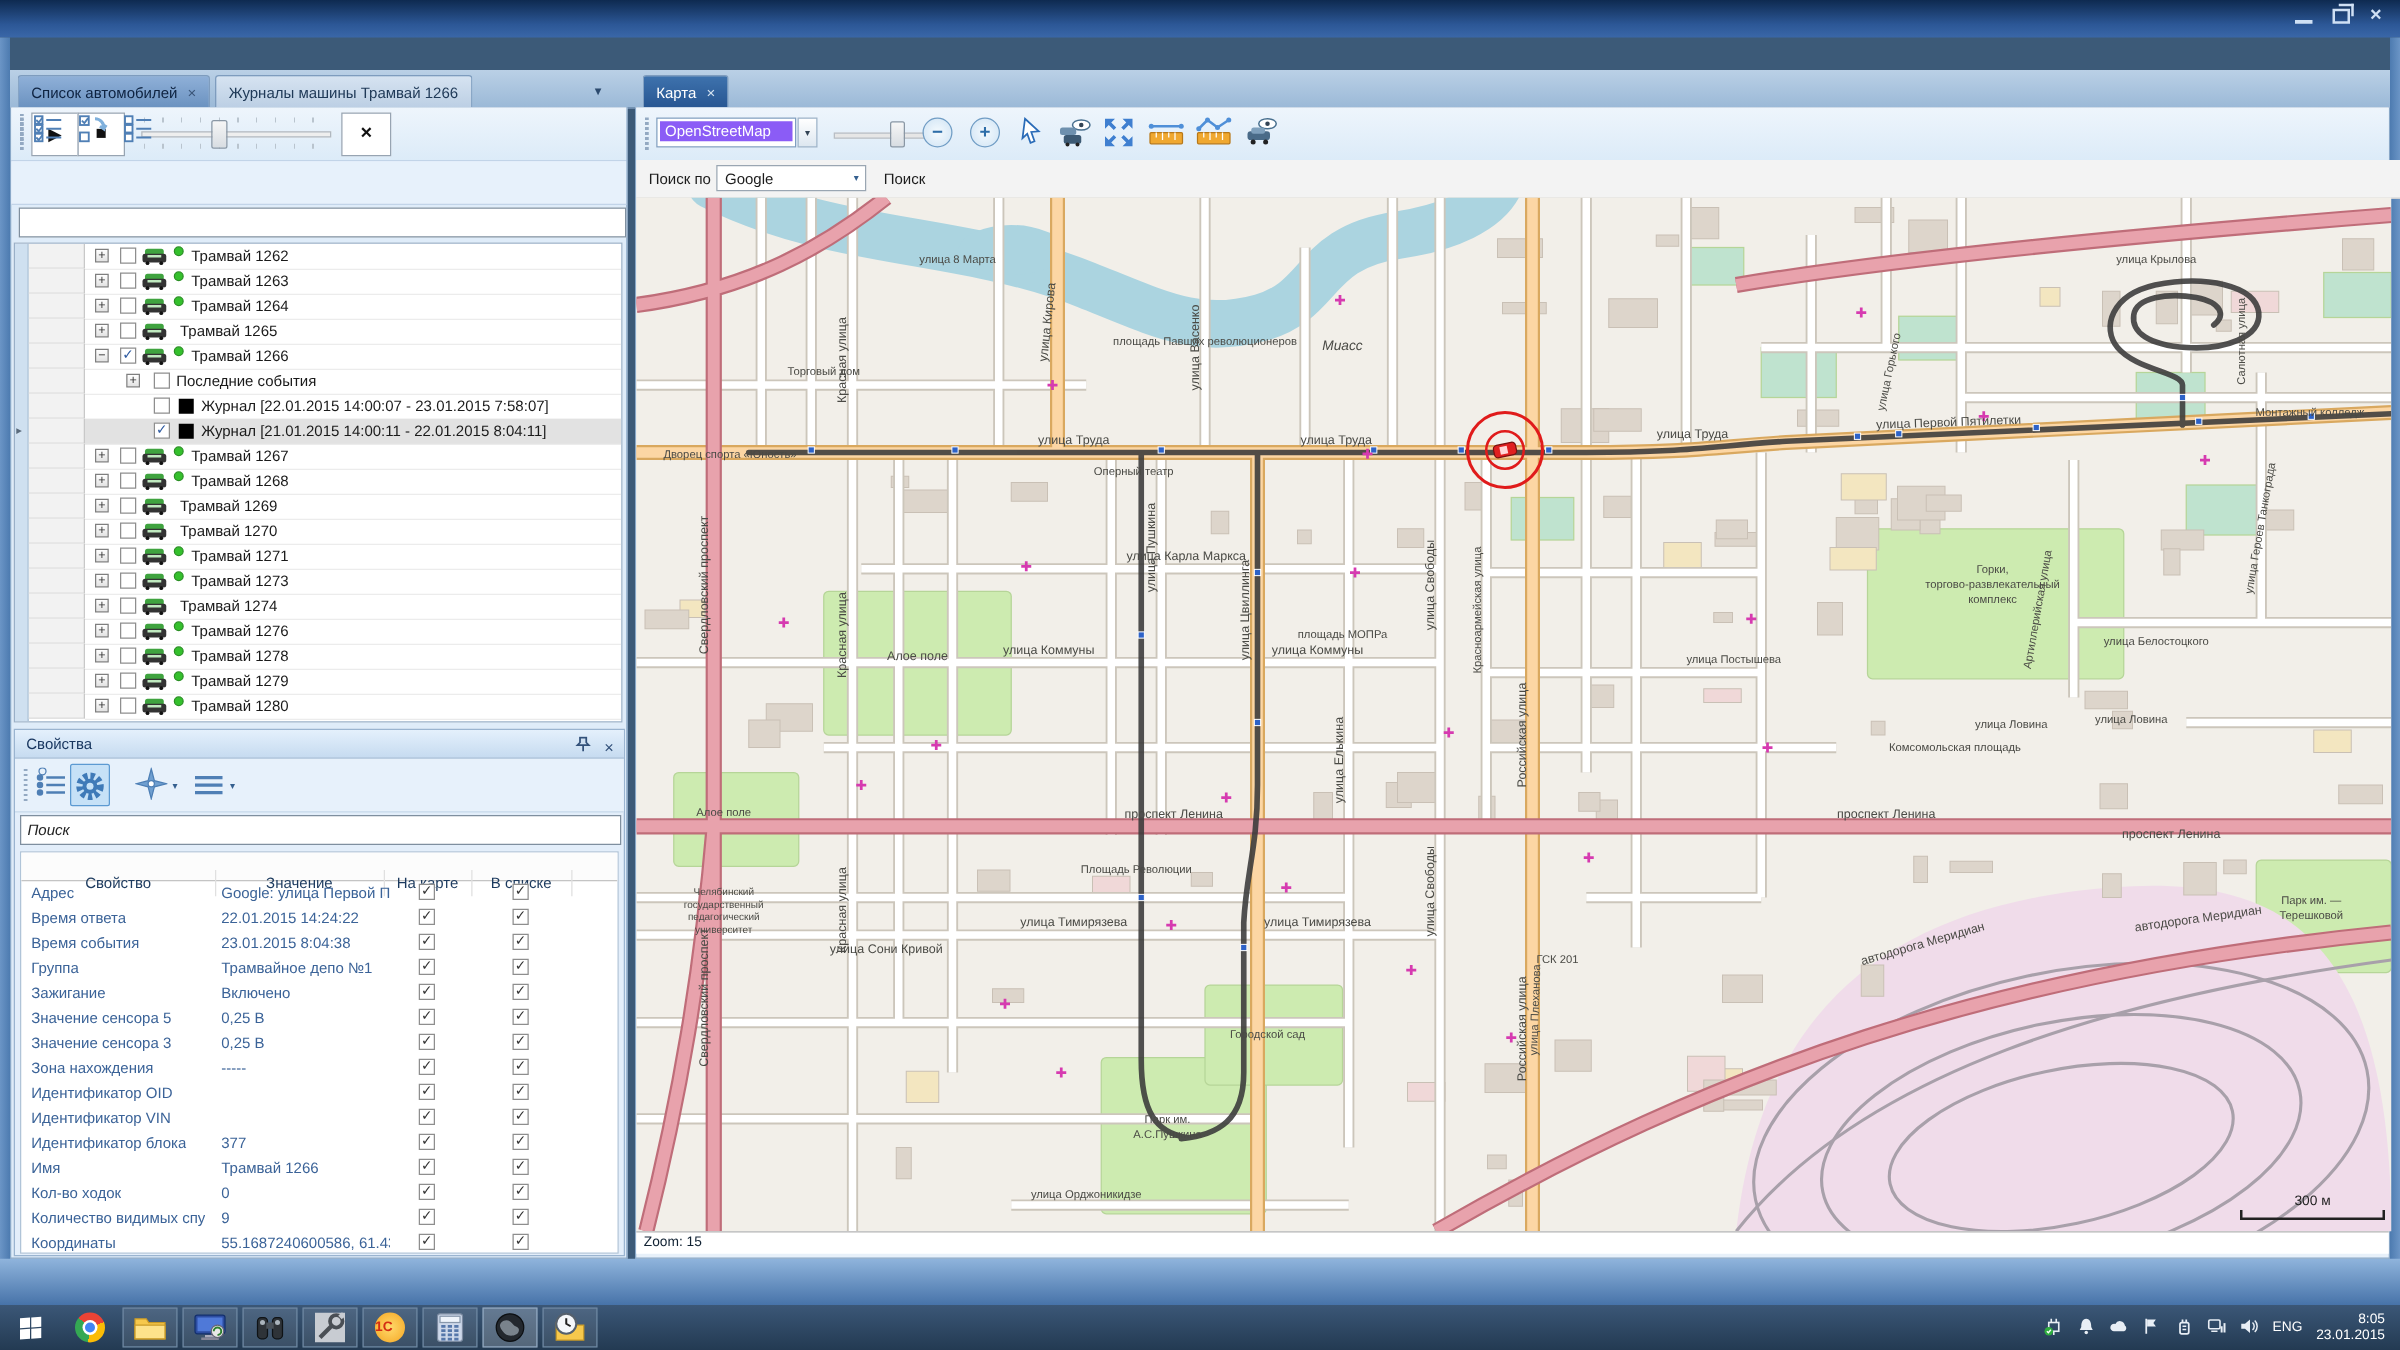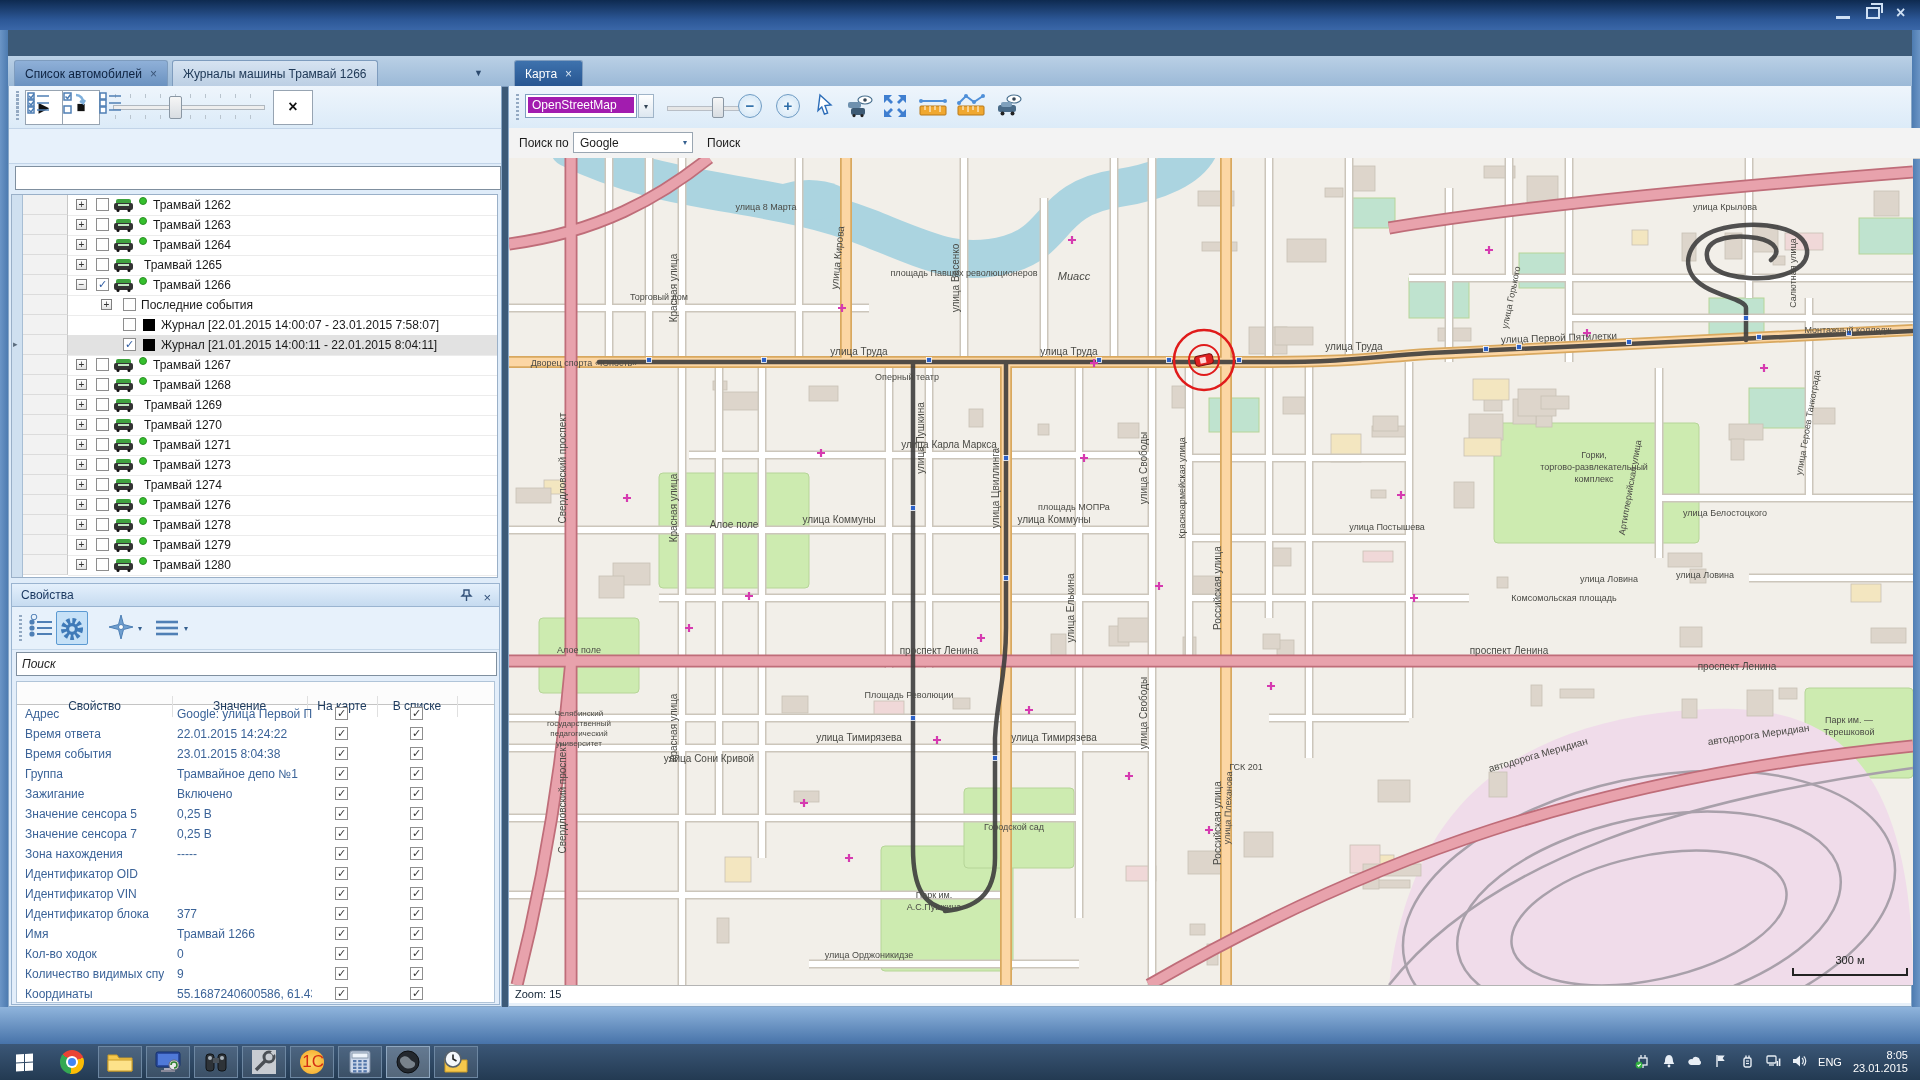--- a/index.html
+++ b/index.html
@@ -74,21 +74,21 @@
   .phc{position:absolute;top:14px;height:21px;line-height:21px;font-size:12px;color:#1c3a5e;text-align:center;border-right:1px solid #e0e0e0;}
   #phdr{position:absolute;top:0;left:0;width:100%;height:22px;background:#fcfcfc;border-bottom:1px solid #c4c4c4;}
   .prow{position:absolute;left:0;width:100%;height:20px;font-size:12px;color:#3b6398;}
   .prow span{position:absolute;top:3px;white-space:nowrap;overflow:hidden;}
   .pcb{position:absolute;top:3px;width:13px;height:13px;border:1px solid #8e8e8e;background:#fff;box-sizing:border-box;
        font-size:11px;line-height:11px;text-align:center;color:#333;}
   
   #mp{top:86px;left:508px;width:1404px;height:921px;background:#e7f0f9;border:1px solid #89a8c8;border-top:none;box-sizing:border-box;}
   #mp-tb{position:absolute;top:0;left:0;width:100%;height:42px;background:linear-gradient(#eef5fc,#dcebf8);border-bottom:1px solid #c2d4e8;}
   #layer-combo{position:absolute;left:16px;top:8px;width:112px;height:24px;border:1px solid #7f9ec0;background:#fff;box-sizing:border-box;cursor:pointer;}
-  #layer-combo .sel{display:block;margin:2px;background:#a21caf;color:#fff;font-size:12px;padding:1px 4px;white-space:nowrap;}
+  #layer-combo .sel{display:block;margin:2px;background:#8b5cf6;color:#fff;font-size:12px;padding:1px 4px;white-space:nowrap;}
   #layer-dd{position:absolute;left:129px;top:8px;width:16px;height:24px;border:1px solid #9fb4c8;background:linear-gradient(#fff,#dde7f0);
             font-size:8px;text-align:center;line-height:24px;color:#345;cursor:pointer;box-sizing:border-box;}
   #msl-track{left:158px;top:20px;width:78px;height:3px;background:#e6e6e6;border:1px solid #b8bec6;}
   #msl-thumb{left:203px;top:11px;width:10px;height:19px;background:linear-gradient(#f6f6f6,#d8dde2);border:1px solid #8a97a4;border-radius:2px;cursor:pointer;}
   .roundbtn{position:absolute;top:8px;width:24px;height:24px;border-radius:50%;background:radial-gradient(#f4fafe,#cfe3f4);
             border:1px solid #6f9cc4;color:#2d6da8;font-size:15px;font-weight:bold;text-align:center;line-height:22px;cursor:pointer;box-sizing:border-box;}
   .mtool{position:absolute;top:7px;width:26px;height:26px;cursor:pointer;}
   #msearch{position:absolute;top:42px;left:0;width:100%;height:30px;background:#f3f3f3;border-bottom:1px solid #cfcfcf;font-size:12px;color:#1c1c1c;padding-left:24px;}
   #msearch .lbl{position:absolute;top:8px;white-space:nowrap;}
   #engine-combo{position:absolute;left:64px;top:4px;width:120px;height:21px;border:1px solid #9aa6b2;background:#fff;font-size:12px;
@@ -532,21 +532,21 @@
               <span class="pcb" style="left: 318px;">✓</span>
               <span class="pcb" style="left: 393px;">✓</span>
             </div>
             <div class="prow" style="top: 122px;">
               <span style="left: 8px; max-width: 145px;">Значение сенсора 5</span>
               <span style="left: 160px; max-width: 135px;">0,25 В</span>
               <span class="pcb" style="left: 318px;">✓</span>
               <span class="pcb" style="left: 393px;">✓</span>
             </div>
             <div class="prow" style="top: 142px;">
-              <span style="left: 8px; max-width: 145px;">Значение сенсора 7</span>
+              <span style="left: 8px; max-width: 145px;">Значение сенсора 3</span>
               <span style="left: 160px; max-width: 135px;">0,25 В</span>
               <span class="pcb" style="left: 318px;">✓</span>
               <span class="pcb" style="left: 393px;">✓</span>
             </div>
             <div class="prow" style="top: 162px;">
               <span style="left: 8px; max-width: 145px;">Зона нахождения</span>
               <span style="left: 160px; max-width: 135px;">-----</span>
               <span class="pcb" style="left: 318px;">✓</span>
               <span class="pcb" style="left: 393px;">✓</span>
             </div>
@@ -1002,21 +1002,21 @@
         </div>
         <div class="appbtn open">
           <svg width="24" height="24">
             <rect x="0" y="0" width="24" height="24" fill="#c8ccd2"></rect>
             <path d="M4,20 L14,10" stroke="#4a4f55" stroke-width="3.4"></path>
             <circle cx="17" cy="7" r="5" fill="none" stroke="#4a4f55" stroke-width="3"></circle>
             <path d="M20,4 L23,1" stroke="#c8ccd2" stroke-width="4"></path>
           </svg>
         </div>
         <div class="appbtn open">
-          <div style="width:24px;height:24px;border-radius:50%;background:radial-gradient(#ffd96b,#f5a623);display:flex;align-items:center;justify-content:flex-end;color:#d42e12;font-weight:normal;font-size:17px">
+          <div style="width:24px;height:24px;border-radius:50%;background:radial-gradient(#ffd96b,#f5a623);display:flex;align-items:center;justify-content:flex-start;color:#d42e12;font-weight:bold;font-size:11px">
             <span class="onec-label">1С</span>
           </div>
         </div>
         <div class="appbtn open">
           <svg width="22" height="24">
             <rect x="1" y="1" width="20" height="22" rx="2" fill="#cdd8ea" stroke="#7b8aa0"></rect>
             <rect x="3" y="3" width="16" height="5" fill="#eef4fb" stroke="#8898ac"></rect>
             <g fill="#5577aa">
               <rect x="4" y="10" width="3.4" height="2.2"></rect>
               <rect x="9.2" y="10" width="3.4" height="2.2"></rect>

